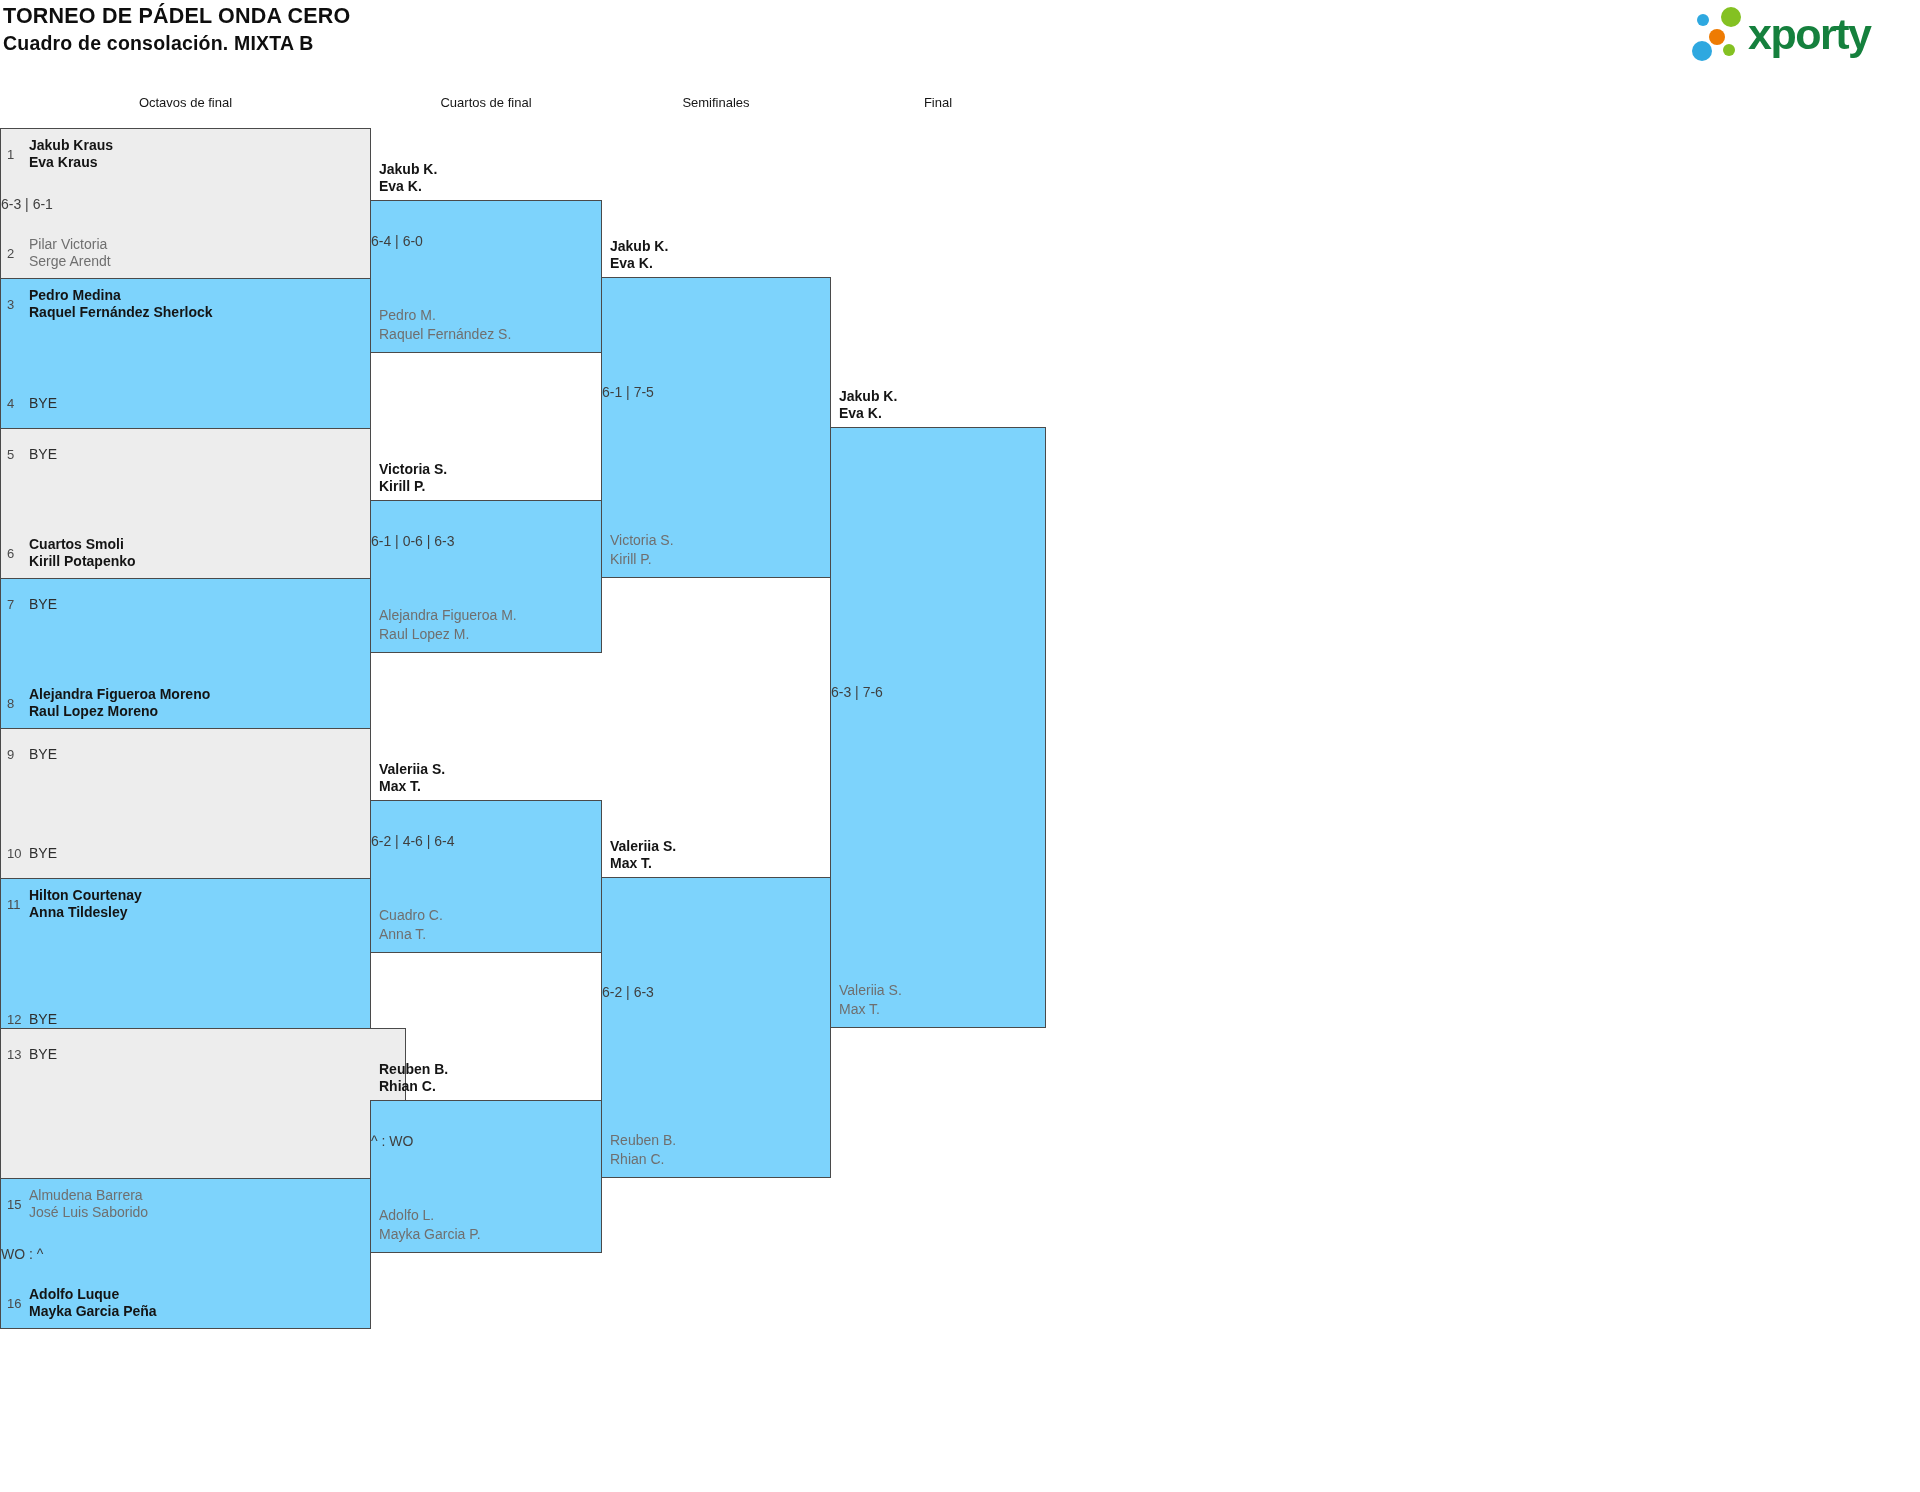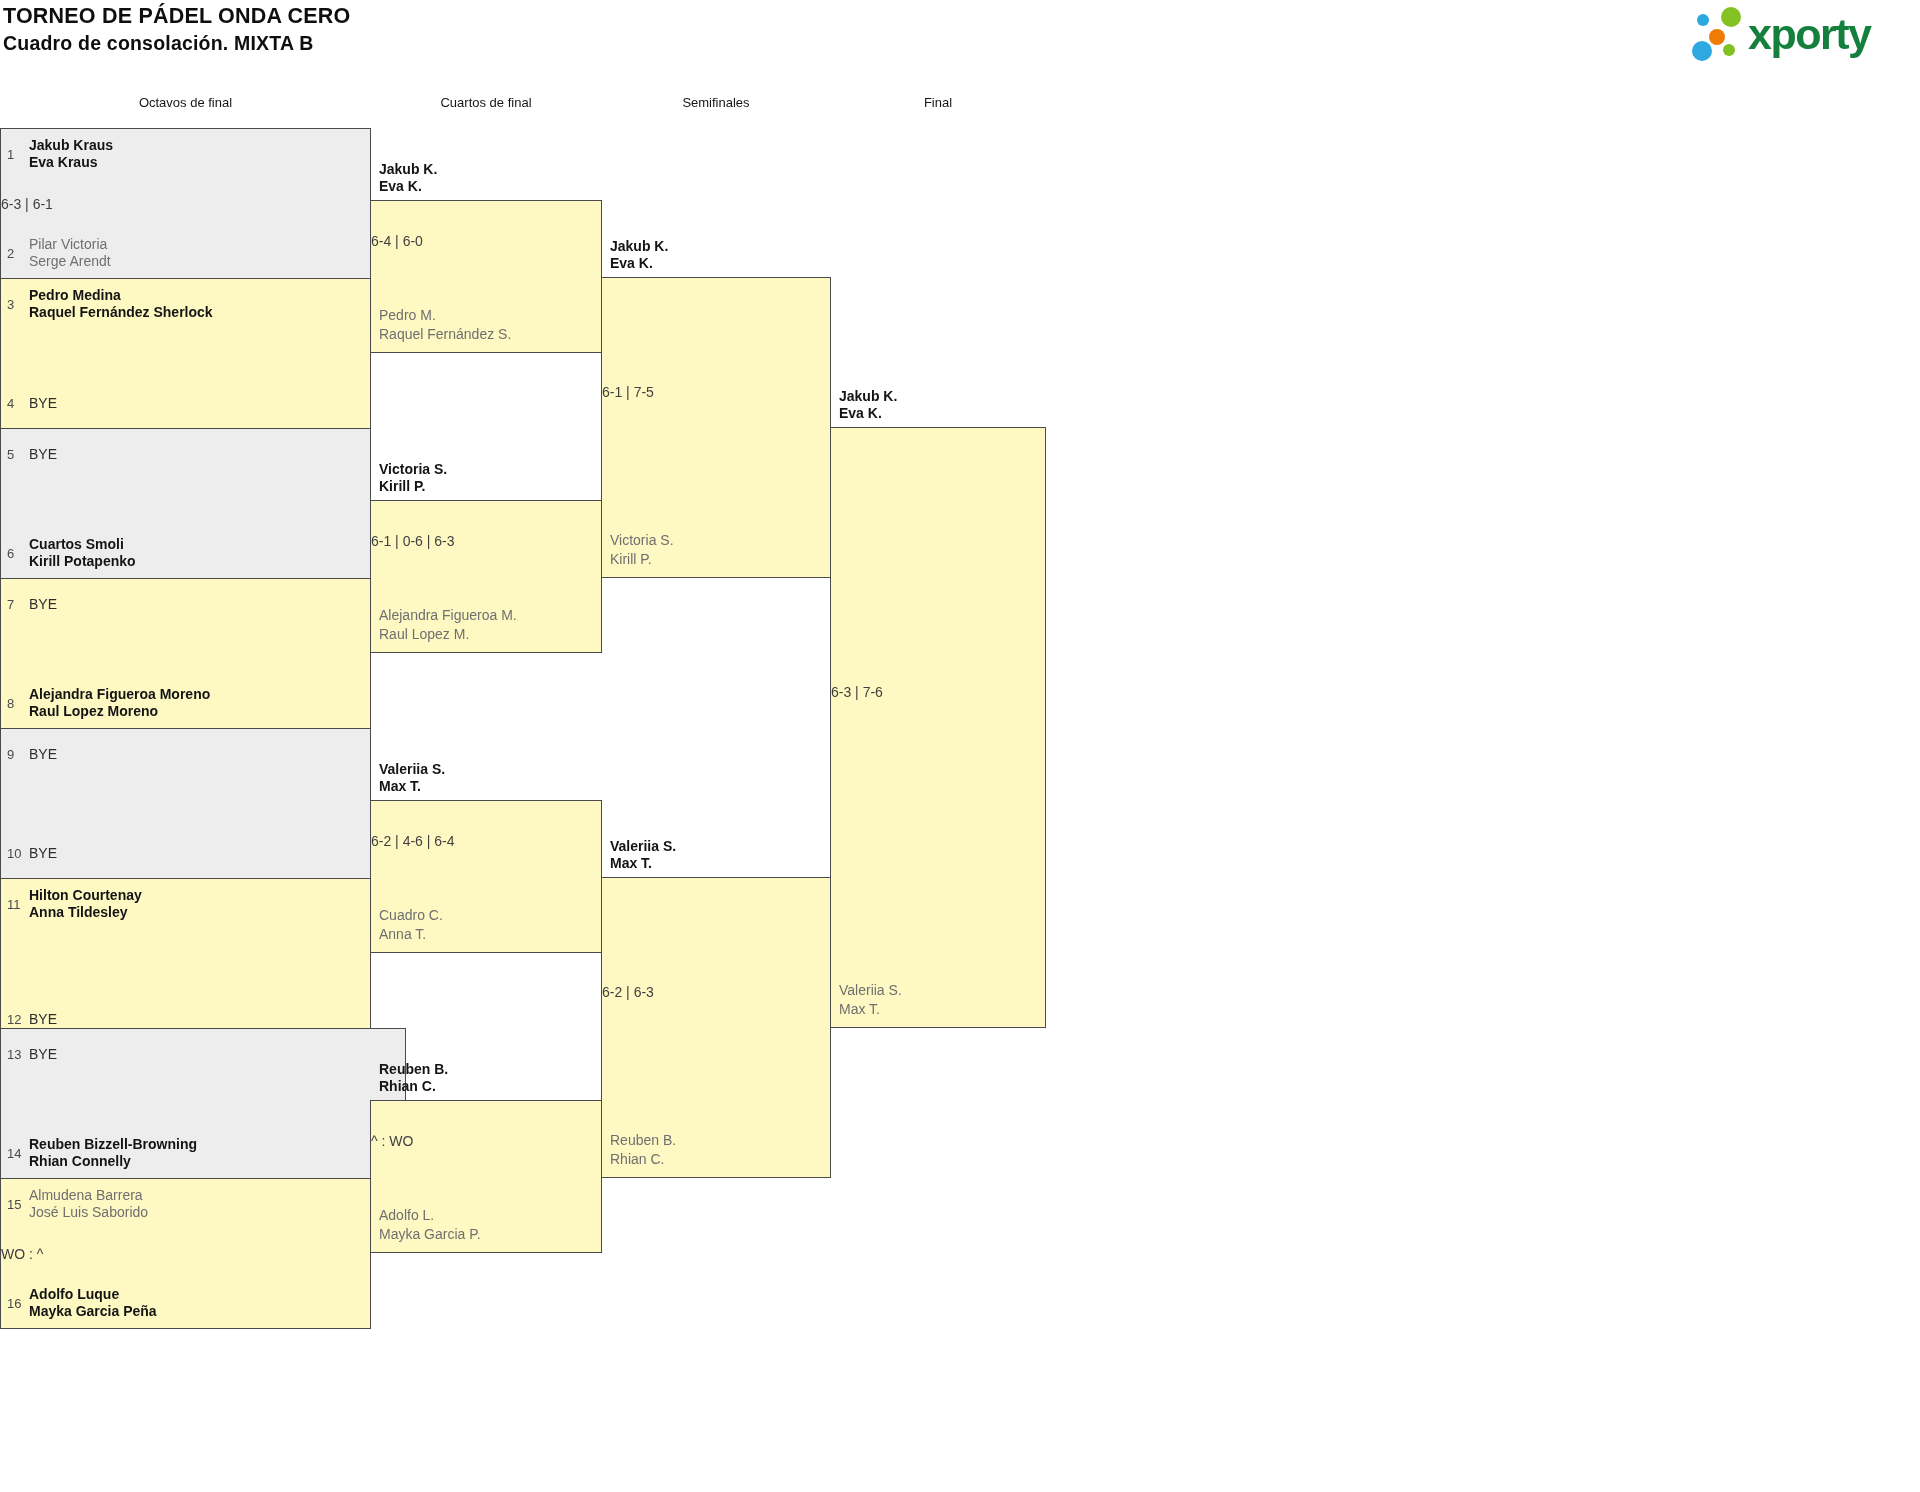--- a/index.html
+++ b/index.html
@@ -17,21 +17,21 @@
 
   
   .round-header{position:absolute;top:95px;height:20px;text-align:center;
                 font-size:13px;font-weight:400;color:#161616;}
   #rh0{left:0;width:371px;}
   #rh1{left:370px;width:232px;}
   #rh2{left:601px;width:230px;}
   #rh3{left:830px;width:216px;}
 
   
-  .box{position:absolute;box-sizing:border-box;border:1px solid #4a4a4a;background:#fef9c3;}
+  .box{position:absolute;box-sizing:border-box;border:1px solid #4a4a4a;background:#7dd3fc;}
   .box.shaded{background:#ededed;}
 
   
   .slot{position:absolute;left:0;right:0;height:48px;display:flex;align-items:center;padding-left:6px;}
   .slot.top{top:1px;}
   .slot.bot{bottom:1px;}
   .seed{flex:0 0 22px;font-size:13px;color:#4a4a4a;}
   .names{font-size:14px;line-height:17px;}
   .names.w{font-weight:700;color:#141414;}
   .names.l{color:#6f6f6f;}
@@ -166,27 +166,20 @@
     </div>
   </div>
 
   <div class="box r1 shaded" style="left:0;top:1028px;width:406px;height:151px">
     <div class="slot top">
       <span class="seed">13</span>
       <div class="names bye">
         <div>BYE</div>
       </div>
     </div>
-    <div class="slot bot">
-      <span class="seed">14</span>
-      <div class="names w">
-        <div>Reuben Bizzell-Browning</div>
-        <div>Rhian Connelly</div>
-      </div>
-    </div>
   </div>
 
   <div class="box r1" style="left:0;top:1178px;width:371px;height:151px">
     <div class="slot top">
       <span class="seed">15</span>
       <div class="names l">
         <div>Almudena Barrera</div>
         <div>José Luis Saborido</div>
       </div>
     </div>

